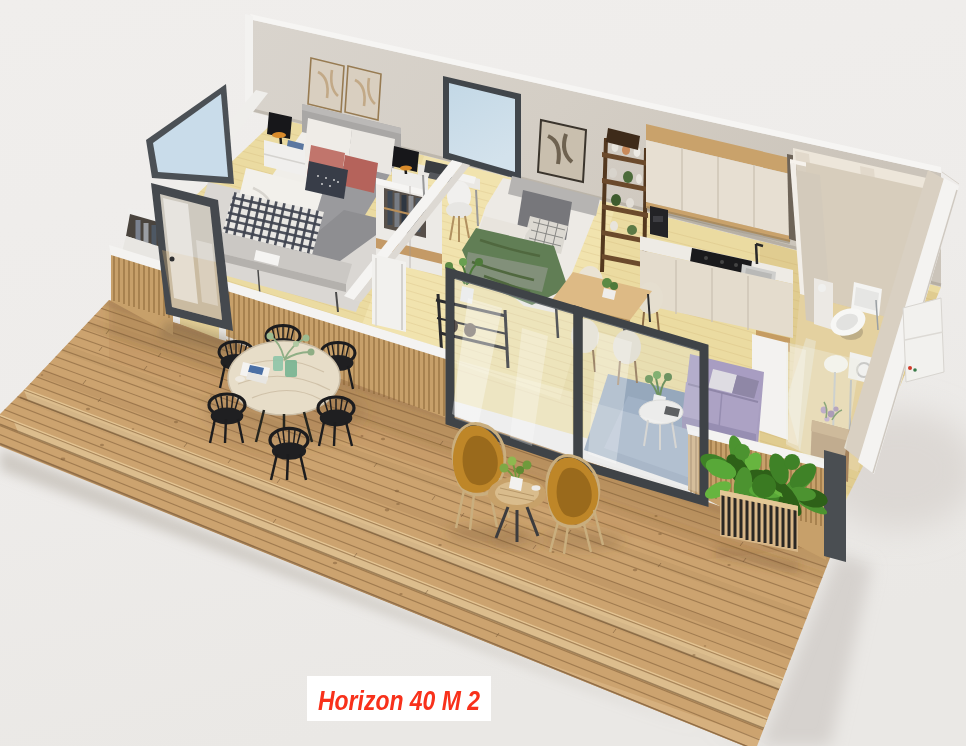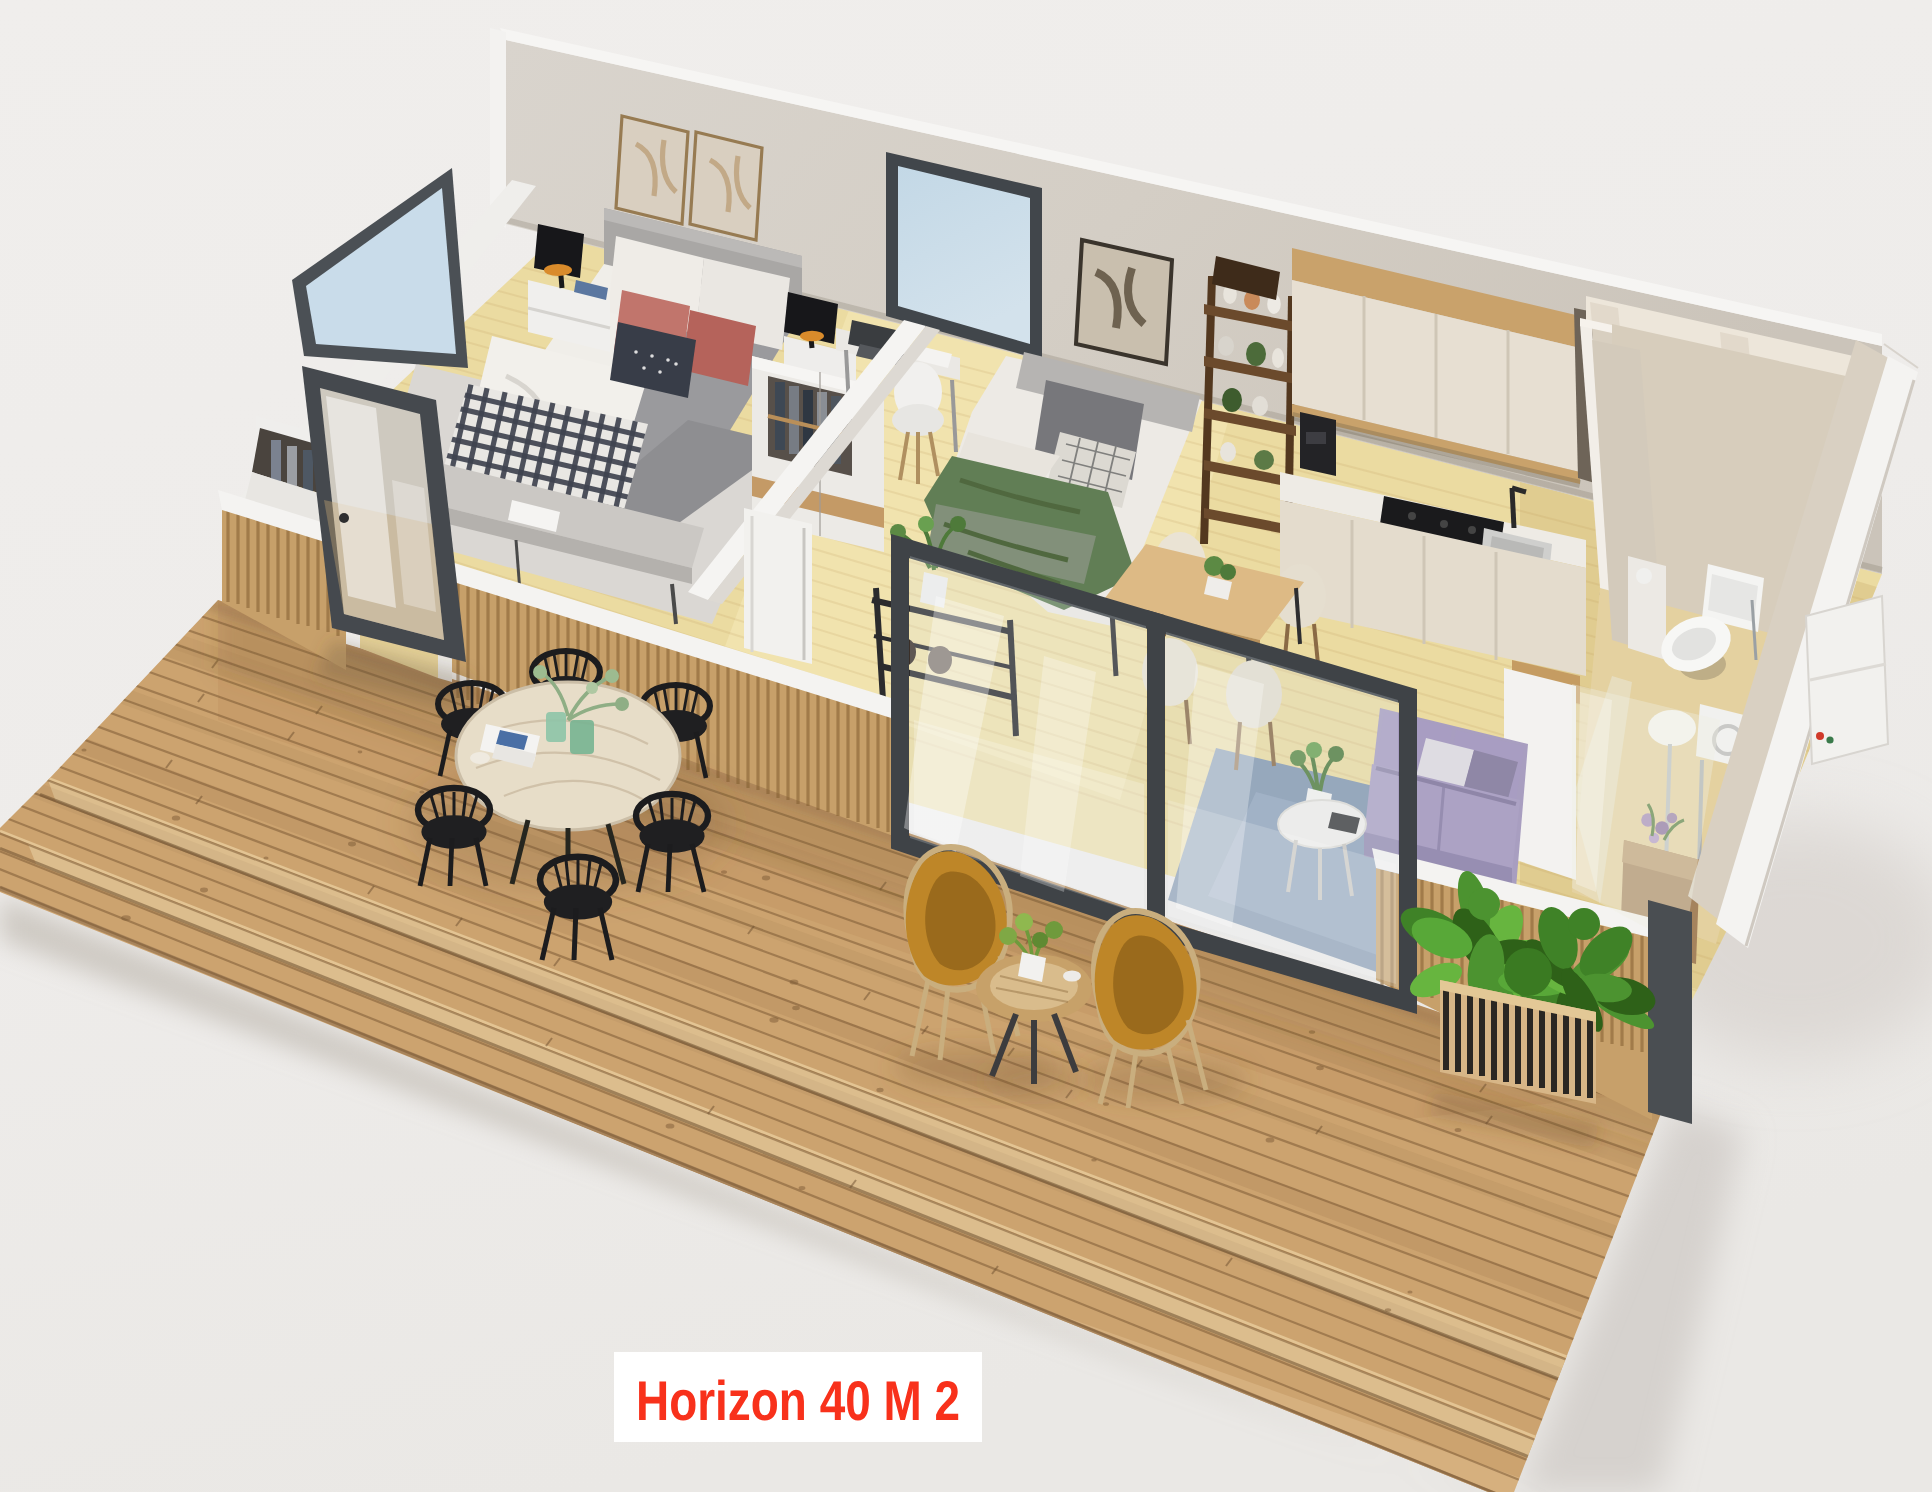--- a/index.html
+++ b/index.html
@@ -1,17 +1,17 @@
 <!DOCTYPE html>
 <html><head>
 <meta charset="utf-8">
 <title>Horizon 40 M 2</title>
 <style>
 html,body{margin:0;padding:0;background:#EEECEA;font-family:"Liberation Sans",sans-serif;}
-#stage{position:relative;width:966px;height:746px;overflow:hidden;}
+#stage{position:relative;width:966px;height:746px;overflow:hidden;font-style:italic;}
 </style>
 </head>
 <body>
 <div id="stage">
 <svg width="966" height="746" viewBox="0 0 966 746">
 <defs>
 <linearGradient id="bg" x1="0" y1="0" x2="0.3" y2="1">
 <stop offset="0" stop-color="#F0EEEC"></stop>
           <stop offset="0.55" stop-color="#EEECEA"></stop>
           <stop offset="1" stop-color="#EAE8E5"></stop>

